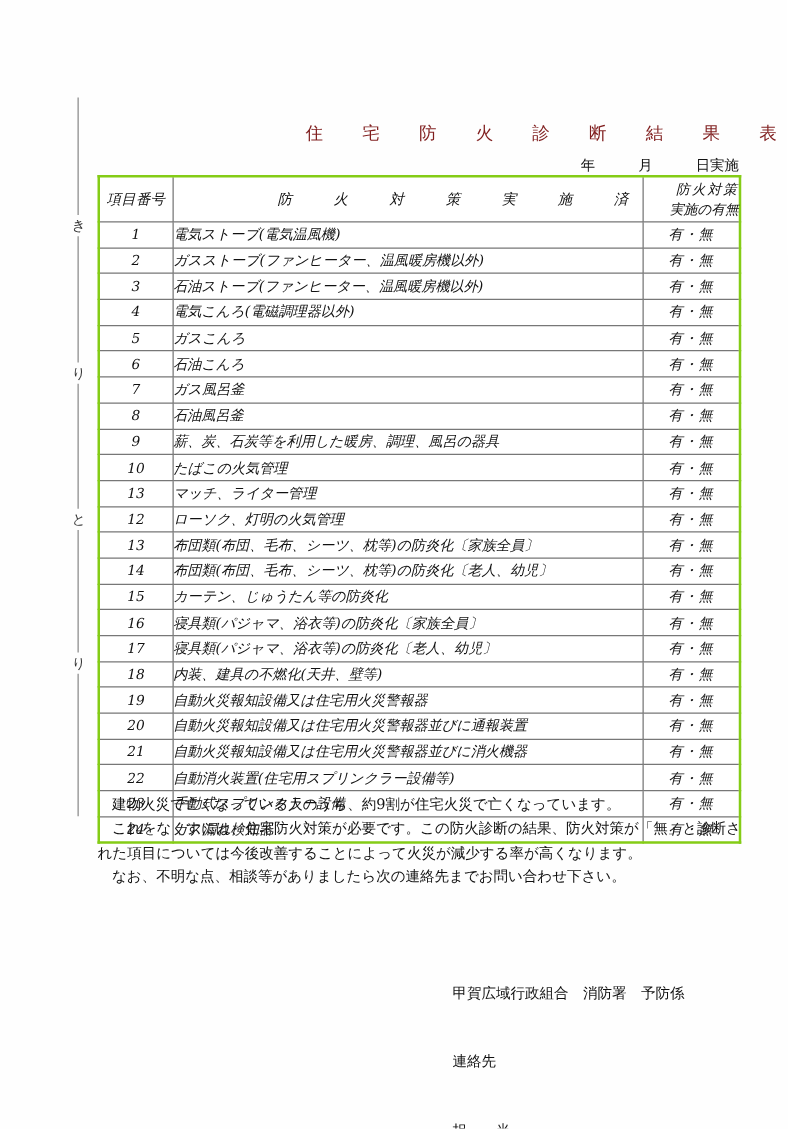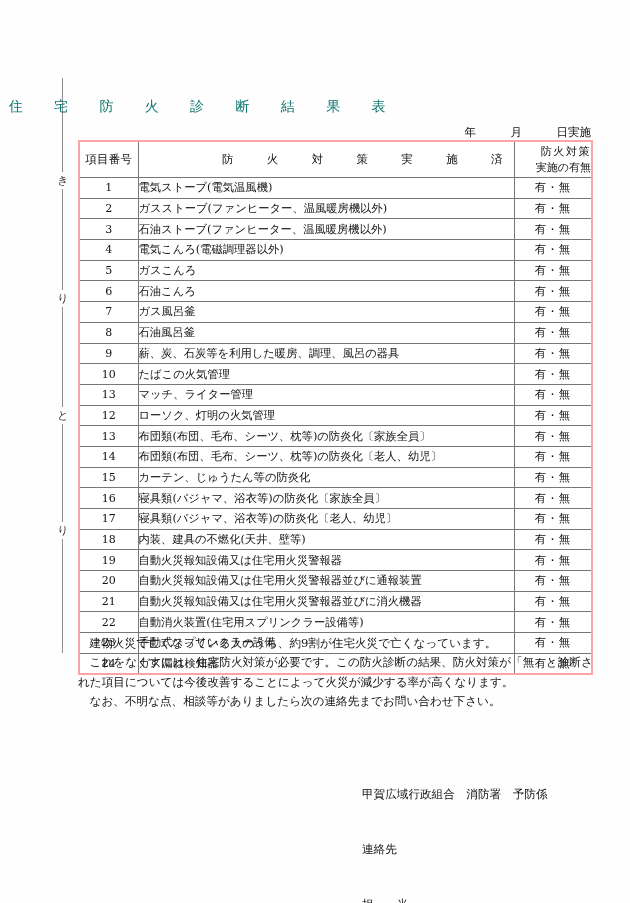--- a/index.html
+++ b/index.html
@@ -41,25 +41,25 @@
     color: #333;
     font-family: "DejaVu Sans", "Liberation Sans", sans-serif;
   }
 
   
   #title {
     position: absolute;
     left: 0;
     top: 98px;
     width: 630px;
-    text-align: left;
+    text-align: right;
     font-size: 14px;
     letter-spacing: 0.62em;
     text-indent: 0.62em;
-    color: #0f766e;
+    color: #7f1d1d;
   }
 
   
   #dateline {
     position: absolute;
     right: 39px;
     top: 125px;
     font-size: 11.5px;
     color: #111;
     white-space: pre;
@@ -75,21 +75,21 @@
     table-layout: fixed;
     font-size: 11px;
     background: #ffffff;
   }
   #form-table td, #form-table th {
     border: 1px solid #777;
     padding: 0;
     font-weight: normal;
     color: #111;
   }
-  #form-table { border: 2px solid #fca5a5; }
+  #form-table { border: 2px solid #84cc16; font-style: italic; }
   .col-no     { width: 59px; }
   .col-desc   { width: 376px; }
   .col-yesno  { width: 78px; }
 
   thead th {
     height: 35px;
     text-align: center;
     vertical-align: middle;
     font-size: 11.5px;
   }

